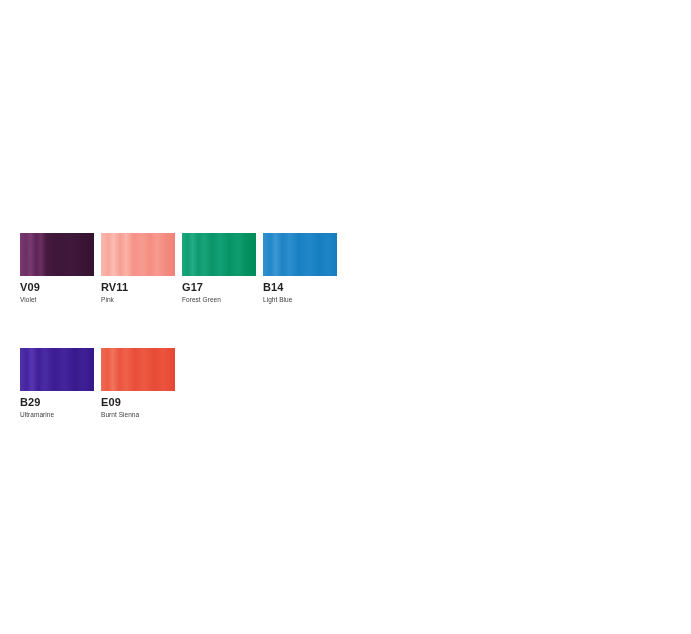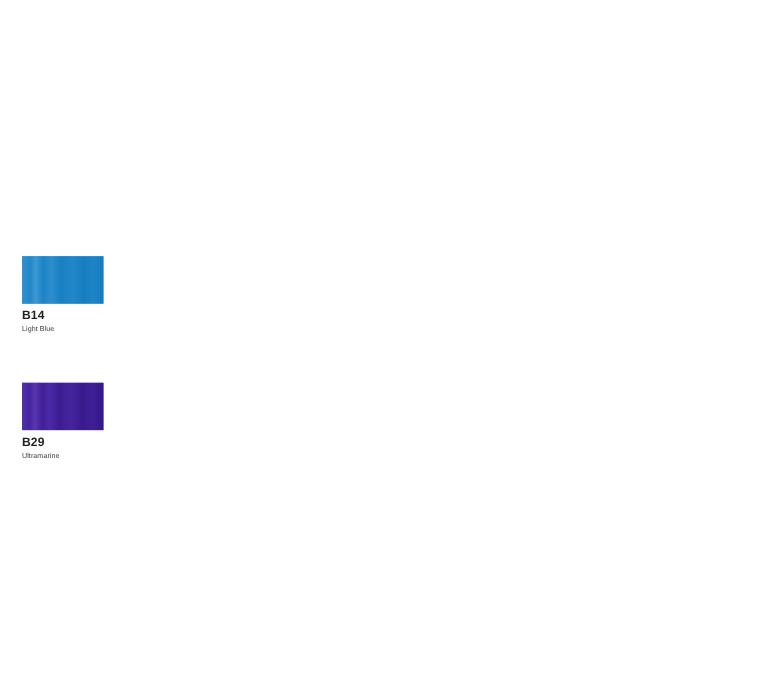--- a/index.html
+++ b/index.html
@@ -73,29 +73,57 @@
     letter-spacing: 0.05px;
     white-space: nowrap;
   }
 </style>
 </head>
 <body>
 
 <div id="swatch-chart">
     <div class="swatch-row">
       <div class="swatch-cell">
+        <div class="swatch-chip" style="background: rgb(74, 29, 68);">
+          <div class="chip-stripes" style="background: linear-gradient(to right, rgb(123, 58, 114) 0%, rgb(108, 48, 100) 8%, rgb(122, 59, 113) 14%, rgb(94, 36, 86) 22%, rgb(107, 47, 98) 28%, rgb(69, 26, 63) 36%, rgb(61, 22, 56) 52%, rgb(64, 24, 59) 68%, rgb(58, 21, 53) 84%, rgb(53, 18, 48) 100%);"></div>
+        </div>
+        <span class="swatch-code">V09</span>
+        <span class="swatch-name">Violet</span>
+      </div>
+      <div class="swatch-cell">
+        <div class="swatch-chip" style="background: rgb(247, 157, 146);">
+          <div class="chip-stripes" style="background: linear-gradient(to right, rgb(251, 184, 174) 0%, rgb(247, 167, 156) 10%, rgb(252, 188, 178) 17%, rgb(246, 158, 147) 26%, rgb(251, 179, 168) 34%, rgb(245, 146, 136) 44%, rgb(247, 155, 144) 56%, rgb(244, 141, 130) 66%, rgb(247, 154, 143) 76%, rgb(243, 138, 127) 88%, rgb(242, 129, 118) 100%);"></div>
+        </div>
+        <span class="swatch-code">RV11</span>
+        <span class="swatch-name">Pink</span>
+      </div>
+      <div class="swatch-cell">
+        <div class="swatch-chip" style="background: rgb(15, 157, 114);">
+          <div class="chip-stripes" style="background: linear-gradient(to right, rgb(28, 168, 126) 0%, rgb(15, 157, 114) 8%, rgb(37, 173, 133) 14%, rgb(12, 154, 110) 22%, rgb(26, 164, 122) 30%, rgb(8, 150, 104) 40%, rgb(18, 160, 116) 52%, rgb(6, 147, 100) 64%, rgb(15, 157, 112) 76%, rgb(4, 144, 95) 88%, rgb(2, 140, 91) 100%);"></div>
+        </div>
+        <span class="swatch-code">G17</span>
+        <span class="swatch-name">Forest Green</span>
+      </div>
+      <div class="swatch-cell">
         <div class="swatch-chip" style="background: rgb(34, 135, 200);">
           <div class="chip-stripes" style="background: linear-gradient(to right, rgb(49, 145, 208) 0%, rgb(34, 135, 200) 10%, rgb(60, 152, 212) 17%, rgb(29, 131, 197) 26%, rgb(45, 142, 205) 36%, rgb(24, 128, 194) 48%, rgb(34, 135, 200) 62%, rgb(22, 126, 192) 76%, rgb(30, 132, 197) 88%, rgb(20, 124, 190) 100%);"></div>
         </div>
         <span class="swatch-code">B14</span>
         <span class="swatch-name">Light Blue</span>
       </div>
     </div>
     <div class="swatch-row">
       <div class="swatch-cell">
         <div class="swatch-chip" style="background: rgb(69, 36, 158);">
           <div class="chip-stripes" style="background: linear-gradient(to right, rgb(81, 48, 172) 0%, rgb(69, 36, 158) 9%, rgb(89, 53, 178) 16%, rgb(64, 31, 151) 25%, rgb(75, 42, 166) 34%, rgb(60, 28, 146) 46%, rgb(69, 36, 158) 60%, rgb(56, 26, 141) 74%, rgb(63, 31, 150) 86%, rgb(53, 23, 137) 100%);"></div>
         </div>
         <span class="swatch-code">B29</span>
         <span class="swatch-name">Ultramarine</span>
       </div>
+      <div class="swatch-cell">
+        <div class="swatch-chip" style="background: rgb(237, 90, 67);">
+          <div class="chip-stripes" style="background: linear-gradient(to right, rgb(240, 106, 82) 0%, rgb(236, 91, 69) 9%, rgb(242, 115, 91) 16%, rgb(234, 84, 64) 25%, rgb(239, 98, 73) 34%, rgb(232, 78, 58) 46%, rgb(236, 89, 66) 58%, rgb(230, 75, 54) 72%, rgb(235, 84, 62) 84%, rgb(229, 71, 51) 100%);"></div>
+        </div>
+        <span class="swatch-code">E09</span>
+        <span class="swatch-name">Burnt Sienna</span>
+      </div>
     </div>
   </div>
 
 </body></html>

